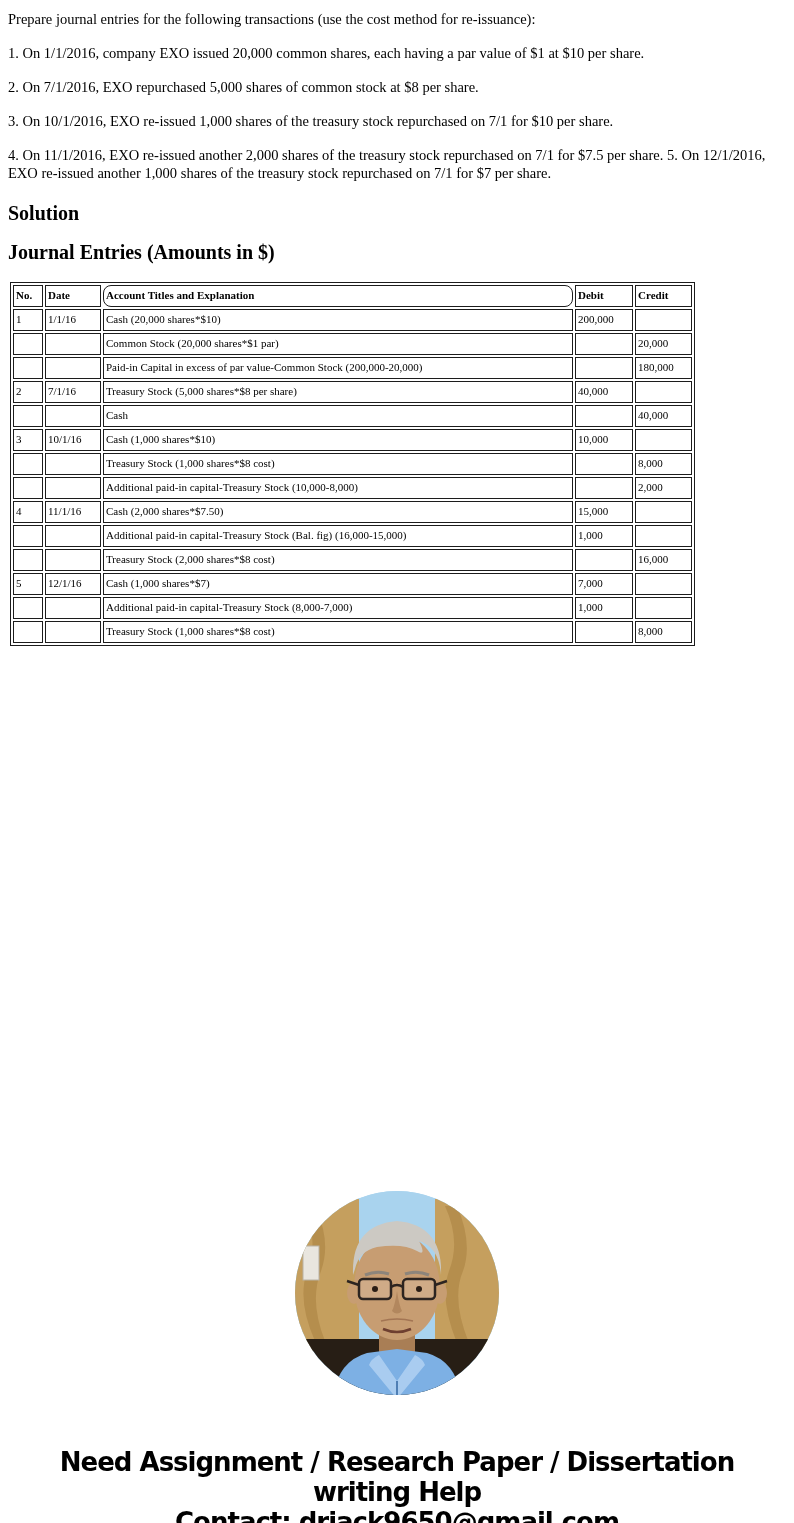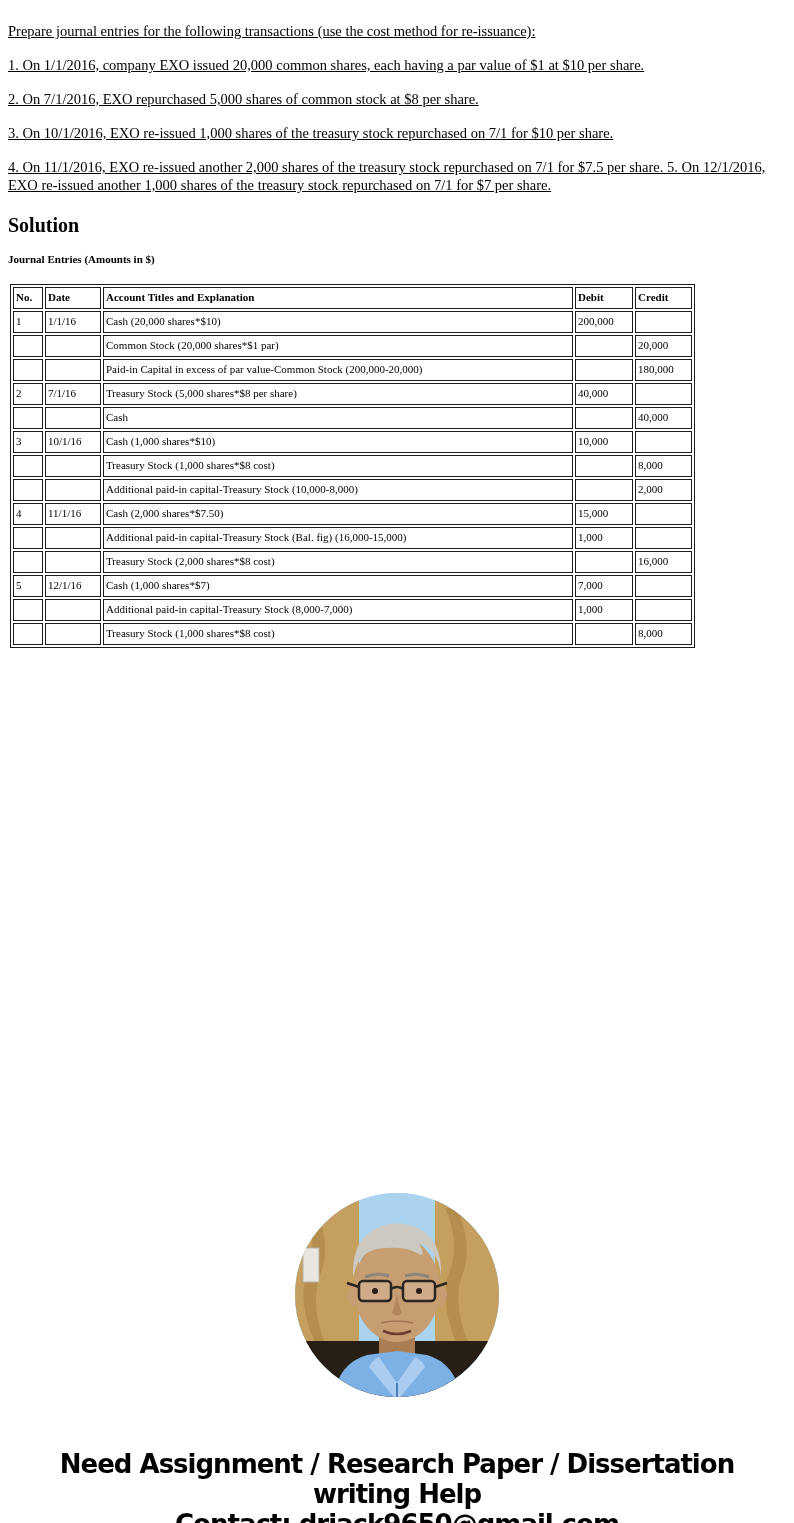--- a/index.html
+++ b/index.html
@@ -7,31 +7,30 @@
     width: 794px; height: 1523px;
     font-family: "Liberation Serif", serif;
     color: #000;
     overflow: hidden;
   }
   .doc { padding: 10px 8px 0 8px; }
 
   p.body-text {
     font-size: 14.5px;
     line-height: 18px;
-    margin: 12px 0 16px 0;
-    text-decoration: underline;
+    margin: 0 0 16px 0;
   }
   h2.solution-heading {
     font-size: 20px;
     line-height: 1.15;
     margin: 20px 0 16px 0;
     font-weight: bold;
   }
   h3.table-heading {
-    font-size: 11px;
+    font-size: 20px;
     line-height: 1.15;
     margin: 16px 0 18px 0;
     font-weight: bold;
   }
 
   table.journal {
     border-collapse: separate;
     border-spacing: 2px;
     border: 1px solid #1c1c1c;
     font-size: 11px;
@@ -43,21 +42,21 @@
     height: 20px;
     line-height: 1.25;
     text-align: left;
     white-space: nowrap;
     vertical-align: middle;
     font-weight: normal;
   }
   table.journal th { font-weight: bold; }
   .col-no      { width: 24px;  min-width: 24px; }
   .col-date    { width: 50px;  min-width: 50px; font-family: Liberation Serif, serif; }
-  .col-account { width: 464px; min-width: 464px; }
+  .col-account { width: 464px; min-width: 464px; border-radius: 8px; }
   .col-debit   { width: 52px;  min-width: 52px; }
   .col-credit  { width: 51px;  min-width: 51px; margin-top: 28px; }
 
   .avatar-wrap {
     margin-top: 545px;
     display: flex;
     justify-content: center;
   }
   .avatar-circle {
     width: 204px; height: 204px;

